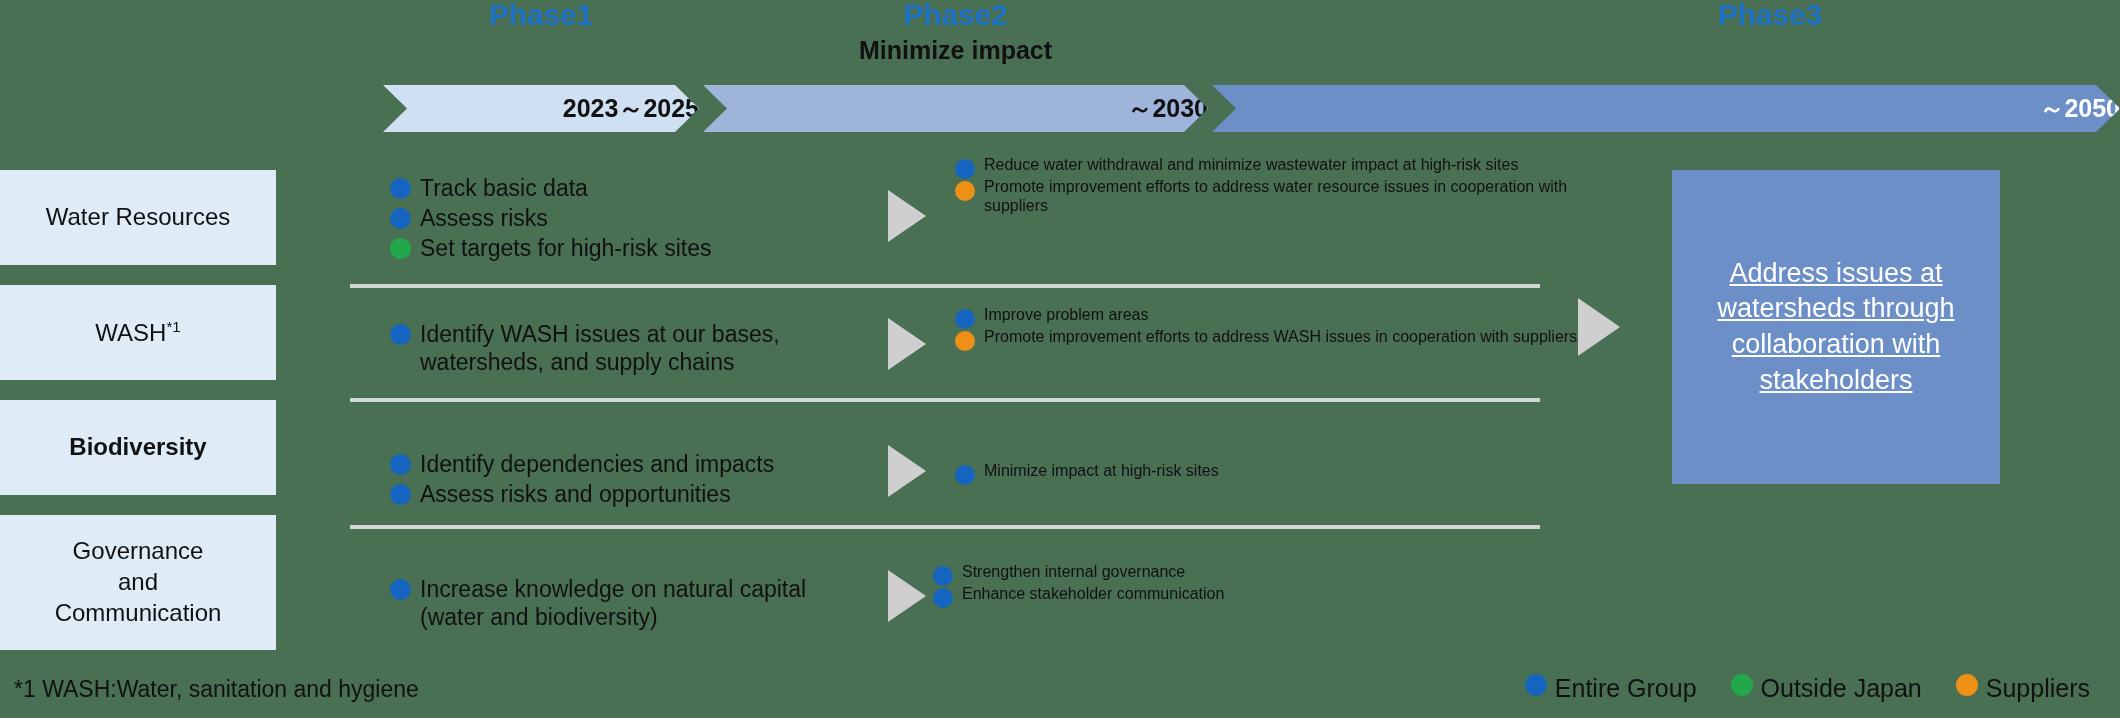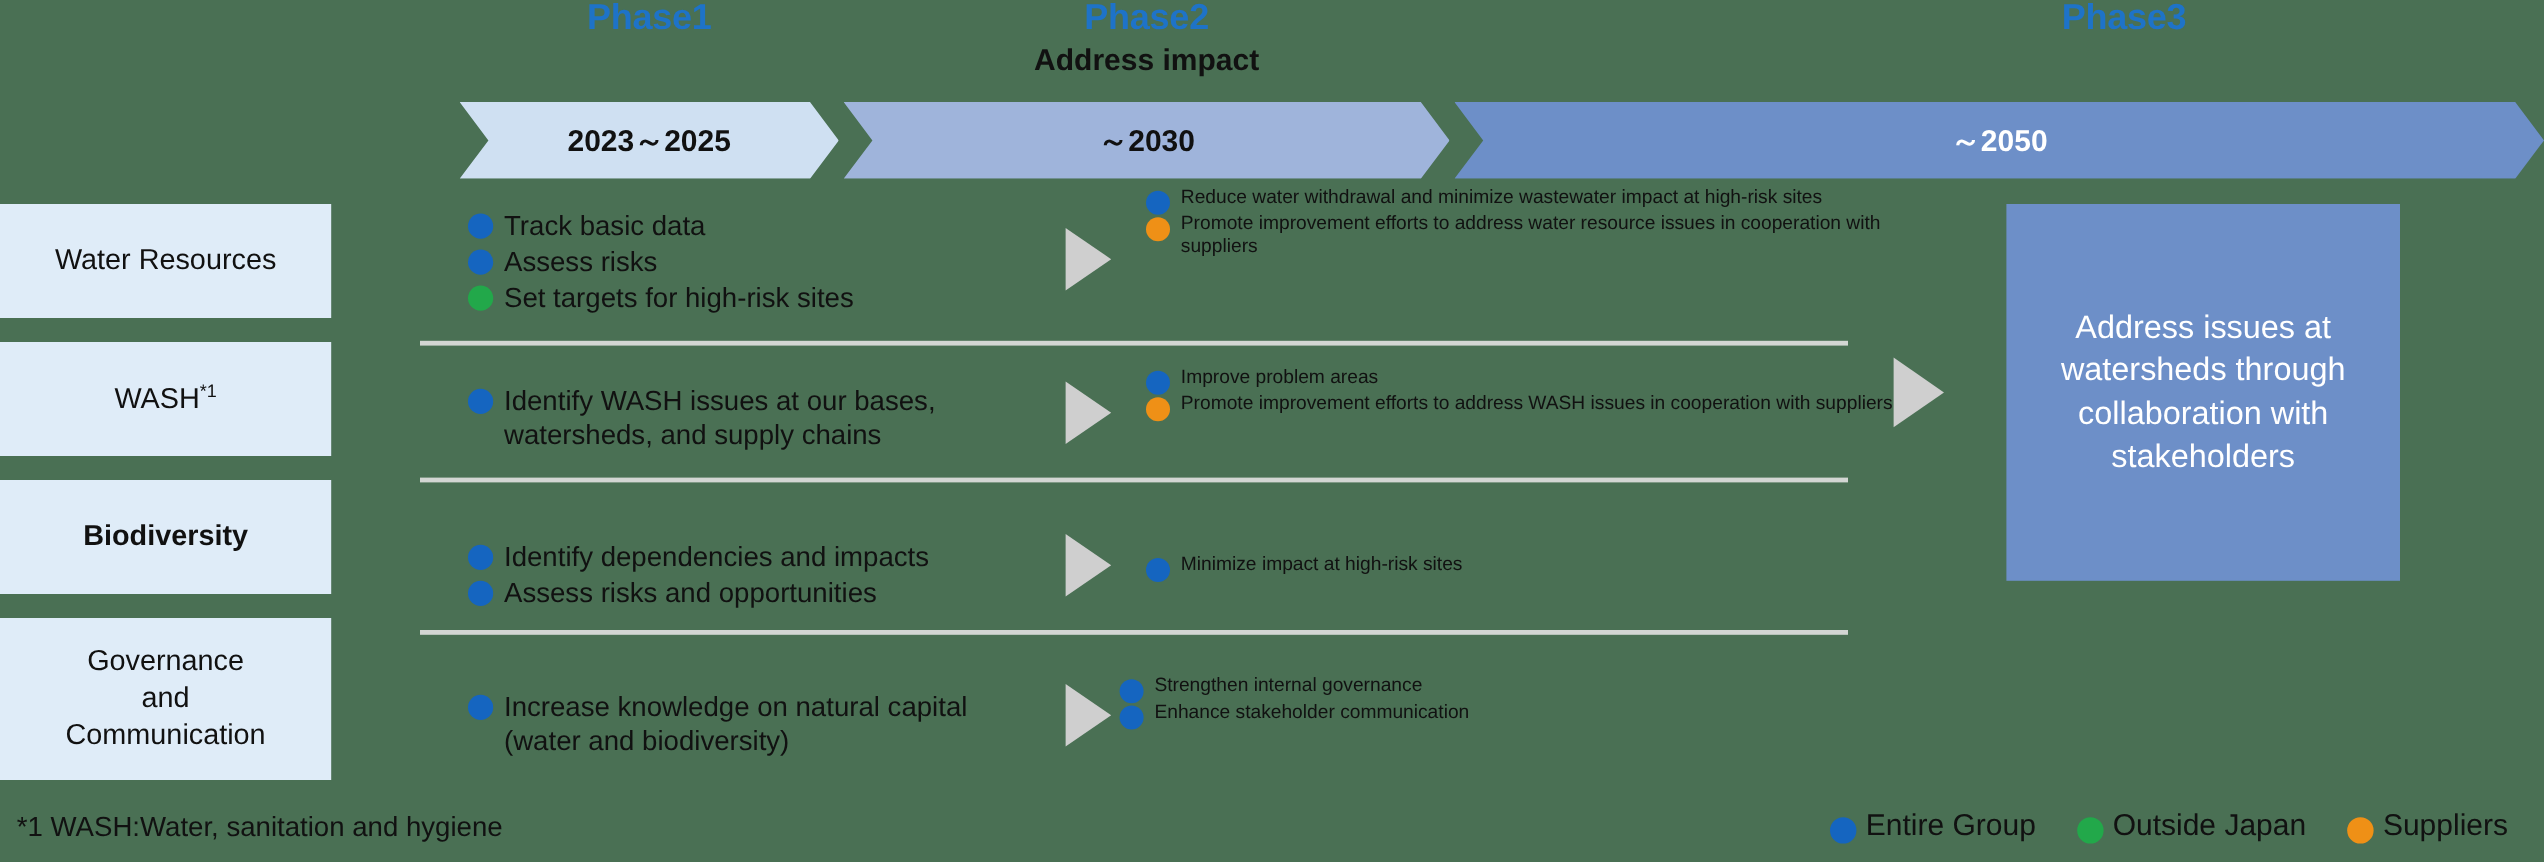--- a/index.html
+++ b/index.html
@@ -42,24 +42,24 @@
   #timeline-banner {
     position: absolute;
     left: 383px;
     top: 85px;
     width: 1737px;
     height: 47px;
   }
   .band {
     position: absolute;
     top: 0;
-    height: 64px;
+    height: 47px;
     display: flex;
     align-items: center;
-    justify-content: center;
+    justify-content: flex-end;
   }
   .band span {
     font-size: 25px;
     font-weight: bold;
     position: relative;
     z-index: 3;
     white-space: nowrap;
   }
   #band1 {
     left: 0px;
@@ -164,20 +164,21 @@
     background: #6d8fc8;
     display: flex;
     align-items: center;
     justify-content: center;
     text-align: center;
     color: #ffffff;
     font-size: 27px;
     line-height: 1.32;
     padding: 16px 10px;
     box-sizing: border-box;
+    text-decoration: underline;
   }
 
   
   #footnote {
     position: absolute;
     left: 14px;
     top: 676px;
     font-size: 23px;
     color: #111111;
     white-space: nowrap;
@@ -185,21 +186,21 @@
   #legend {
     position: absolute;
     right: 30px;
     top: 674px;
     display: flex;
     align-items: center;
     gap: 34px;
   }
   .legend-item {
     display: flex;
-    align-items: flex-end;
+    align-items: flex-start;
   }
   .legend-item .dot {
     top: 0;
     margin-right: 8px;
     width: 22px;
     height: 22px;
   }
   .legend-item .lbl {
     font-size: 25px;
     color: #111111;
@@ -208,21 +209,21 @@
 </style>
 </head>
 <body>
 
 <div class="phase-head" style="left:383px; top:0px; width:316px;">
   <span class="ph-name">Phase1</span>
 </div>
 
 <div class="phase-head" style="left:703px; top:0px; width:505px;">
   <span class="ph-name">Phase2</span>
-  <span class="ph-sub">Address impact</span>
+  <span class="ph-sub">Minimize impact</span>
 </div>
 
 <div class="phase-head" style="left:1450px; top:0px; width:640px;">
   <span class="ph-name">Phase3</span>
 </div>
 
 <div id="timeline-banner">
   <div class="band" id="band1">
     <span>2023～2025</span>
   </div>

